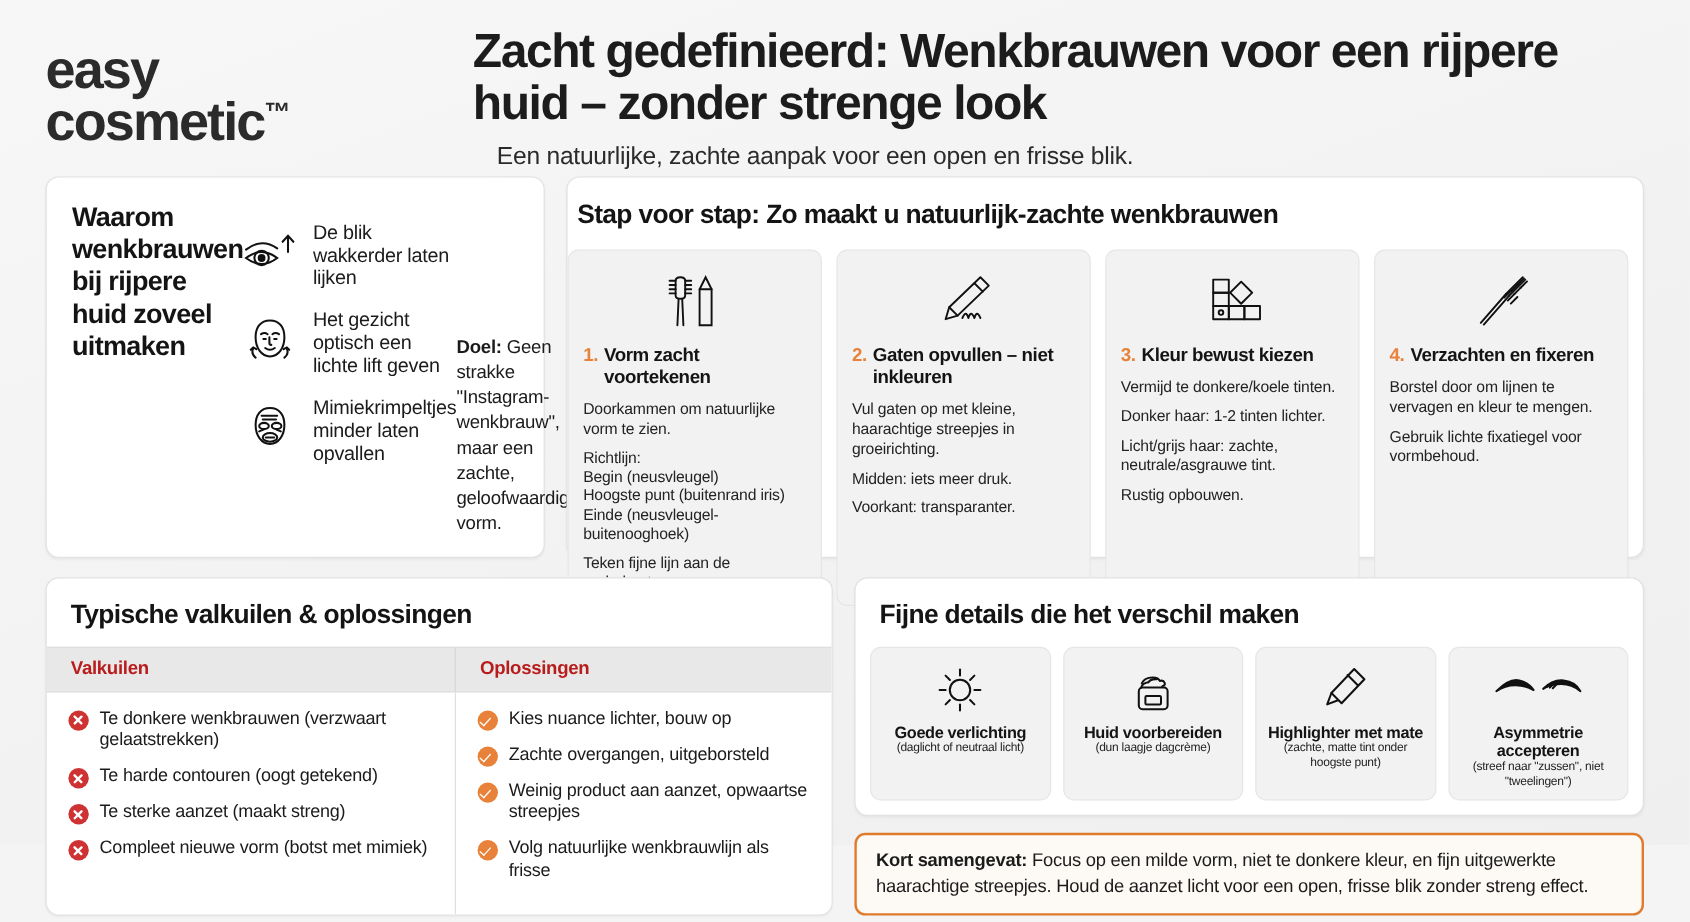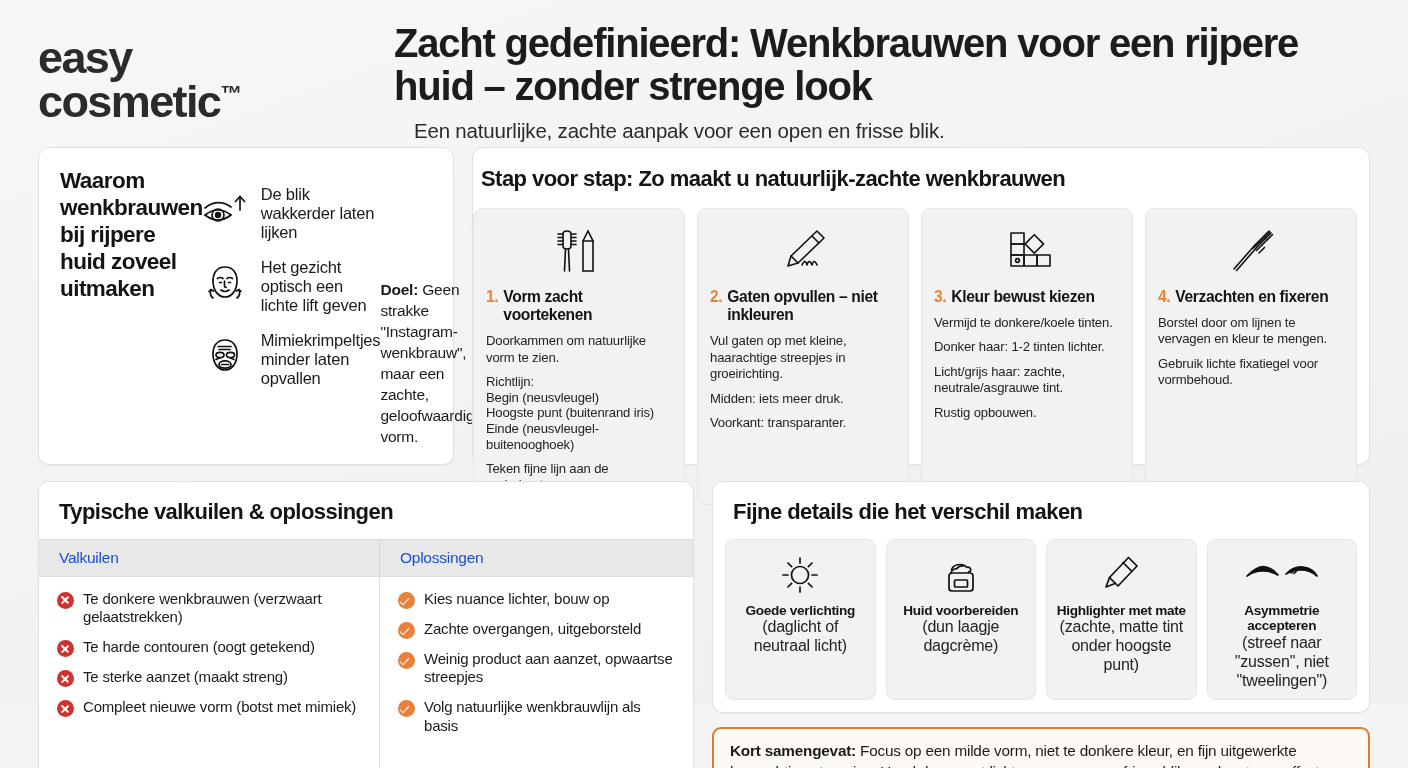--- a/index.html
+++ b/index.html
@@ -81,21 +81,21 @@
   .row2 { display: flex; gap: 18px; margin-top: 16px; flex: 1; }
 
   .pitfalls { width: 656px; flex: none; display: flex; flex-direction: column;
               overflow: hidden; }
   .pitfalls .card-title { font-size: 22px; padding: 17px 20px 14px 20px; }
   .tbl-head {
     display: flex; background: #e8e8e8; border-top: 1px solid #dedede;
     border-bottom: 1px solid #dedede;
   }
   .tbl-head > div {
-    padding: 9px 20px; font-size: 15.5px; font-weight: 400; color: #1d4ed8;
+    padding: 9px 20px; font-size: 15.5px; font-weight: 700; color: #b91c1c;
     letter-spacing: -0.25px;
   }
   .col-a { width: 340px; flex: none; }
   .col-b { flex: 1; border-left: 1px solid #d8d8d8; }
   .tbl-body { display: flex; flex: 1; }
   .tbl-body .col-a, .tbl-body .col-b { padding: 13px 20px 10px 18px; }
   .tbl-body .col-b { border-left: 1px solid #e0e0e0; }
   .li { display: flex; gap: 9px; align-items: flex-start; margin-bottom: 11px; }
   .li .txt { font-size: 15px; line-height: 1.25; color: #1b1b1b; letter-spacing: -0.2px; }
   .badge { flex: none; width: 17px; height: 17px; border-radius: 50%;
@@ -119,21 +119,21 @@
   .details .card-title { font-size: 22px; padding: 1px 8px 0 8px; }
   .det-grid { display: flex; gap: 10px; margin-top: 14px; }
   .det {
     flex: 1; background: #f2f2f2; border: 1px solid #e6e6e6; border-radius: 9px;
     padding: 10px 7px 9px 7px; text-align: center;
     display: flex; flex-direction: column; align-items: center;
   }
   .det-icon { height: 50px; display: flex; align-items: center; justify-content: center; }
   .det-title { margin-top: 3px; font-size: 13.6px; font-weight: 700;
                color: #141414; letter-spacing: -0.3px; line-height: 1.15; }
-  .det-sub { font-size: 16px; line-height: 1.18; color: #232323; letter-spacing: -0.2px; }
+  .det-sub { font-size: 10px; line-height: 1.18; color: #232323; letter-spacing: -0.2px; }
 
   .summary {
     margin-top: 14px; background: #fdfaf6; border: 2px solid #e07b2e;
     border-radius: 9px; padding: 12px 16px;
     font-size: 15.3px; line-height: 1.32; color: #1b1b1b; letter-spacing: -0.2px;
   }
   .summary b { font-weight: 700; }
 </style>
 </head>
 <body>
@@ -358,21 +358,21 @@
           <div class="li">
             <span class="badge check"></span>
             <span class="txt">Zachte overgangen, uitgeborsteld</span>
           </div>
           <div class="li">
             <span class="badge check"></span>
             <span class="txt">Weinig product aan aanzet, opwaartse streepjes</span>
           </div>
           <div class="li">
             <span class="badge check"></span>
-            <span class="txt">Volg natuurlijke wenkbrauwlijn als basis</span>
+            <span class="txt">Volg natuurlijke wenkbrauwlijn als frisse</span>
           </div>
         </div>
       </div>
     </div>
 
     <div class="details">
       <div class="card details-card">
         <div class="card-title">Fijne details die het verschil maken</div>
         <div class="det-grid">
 

